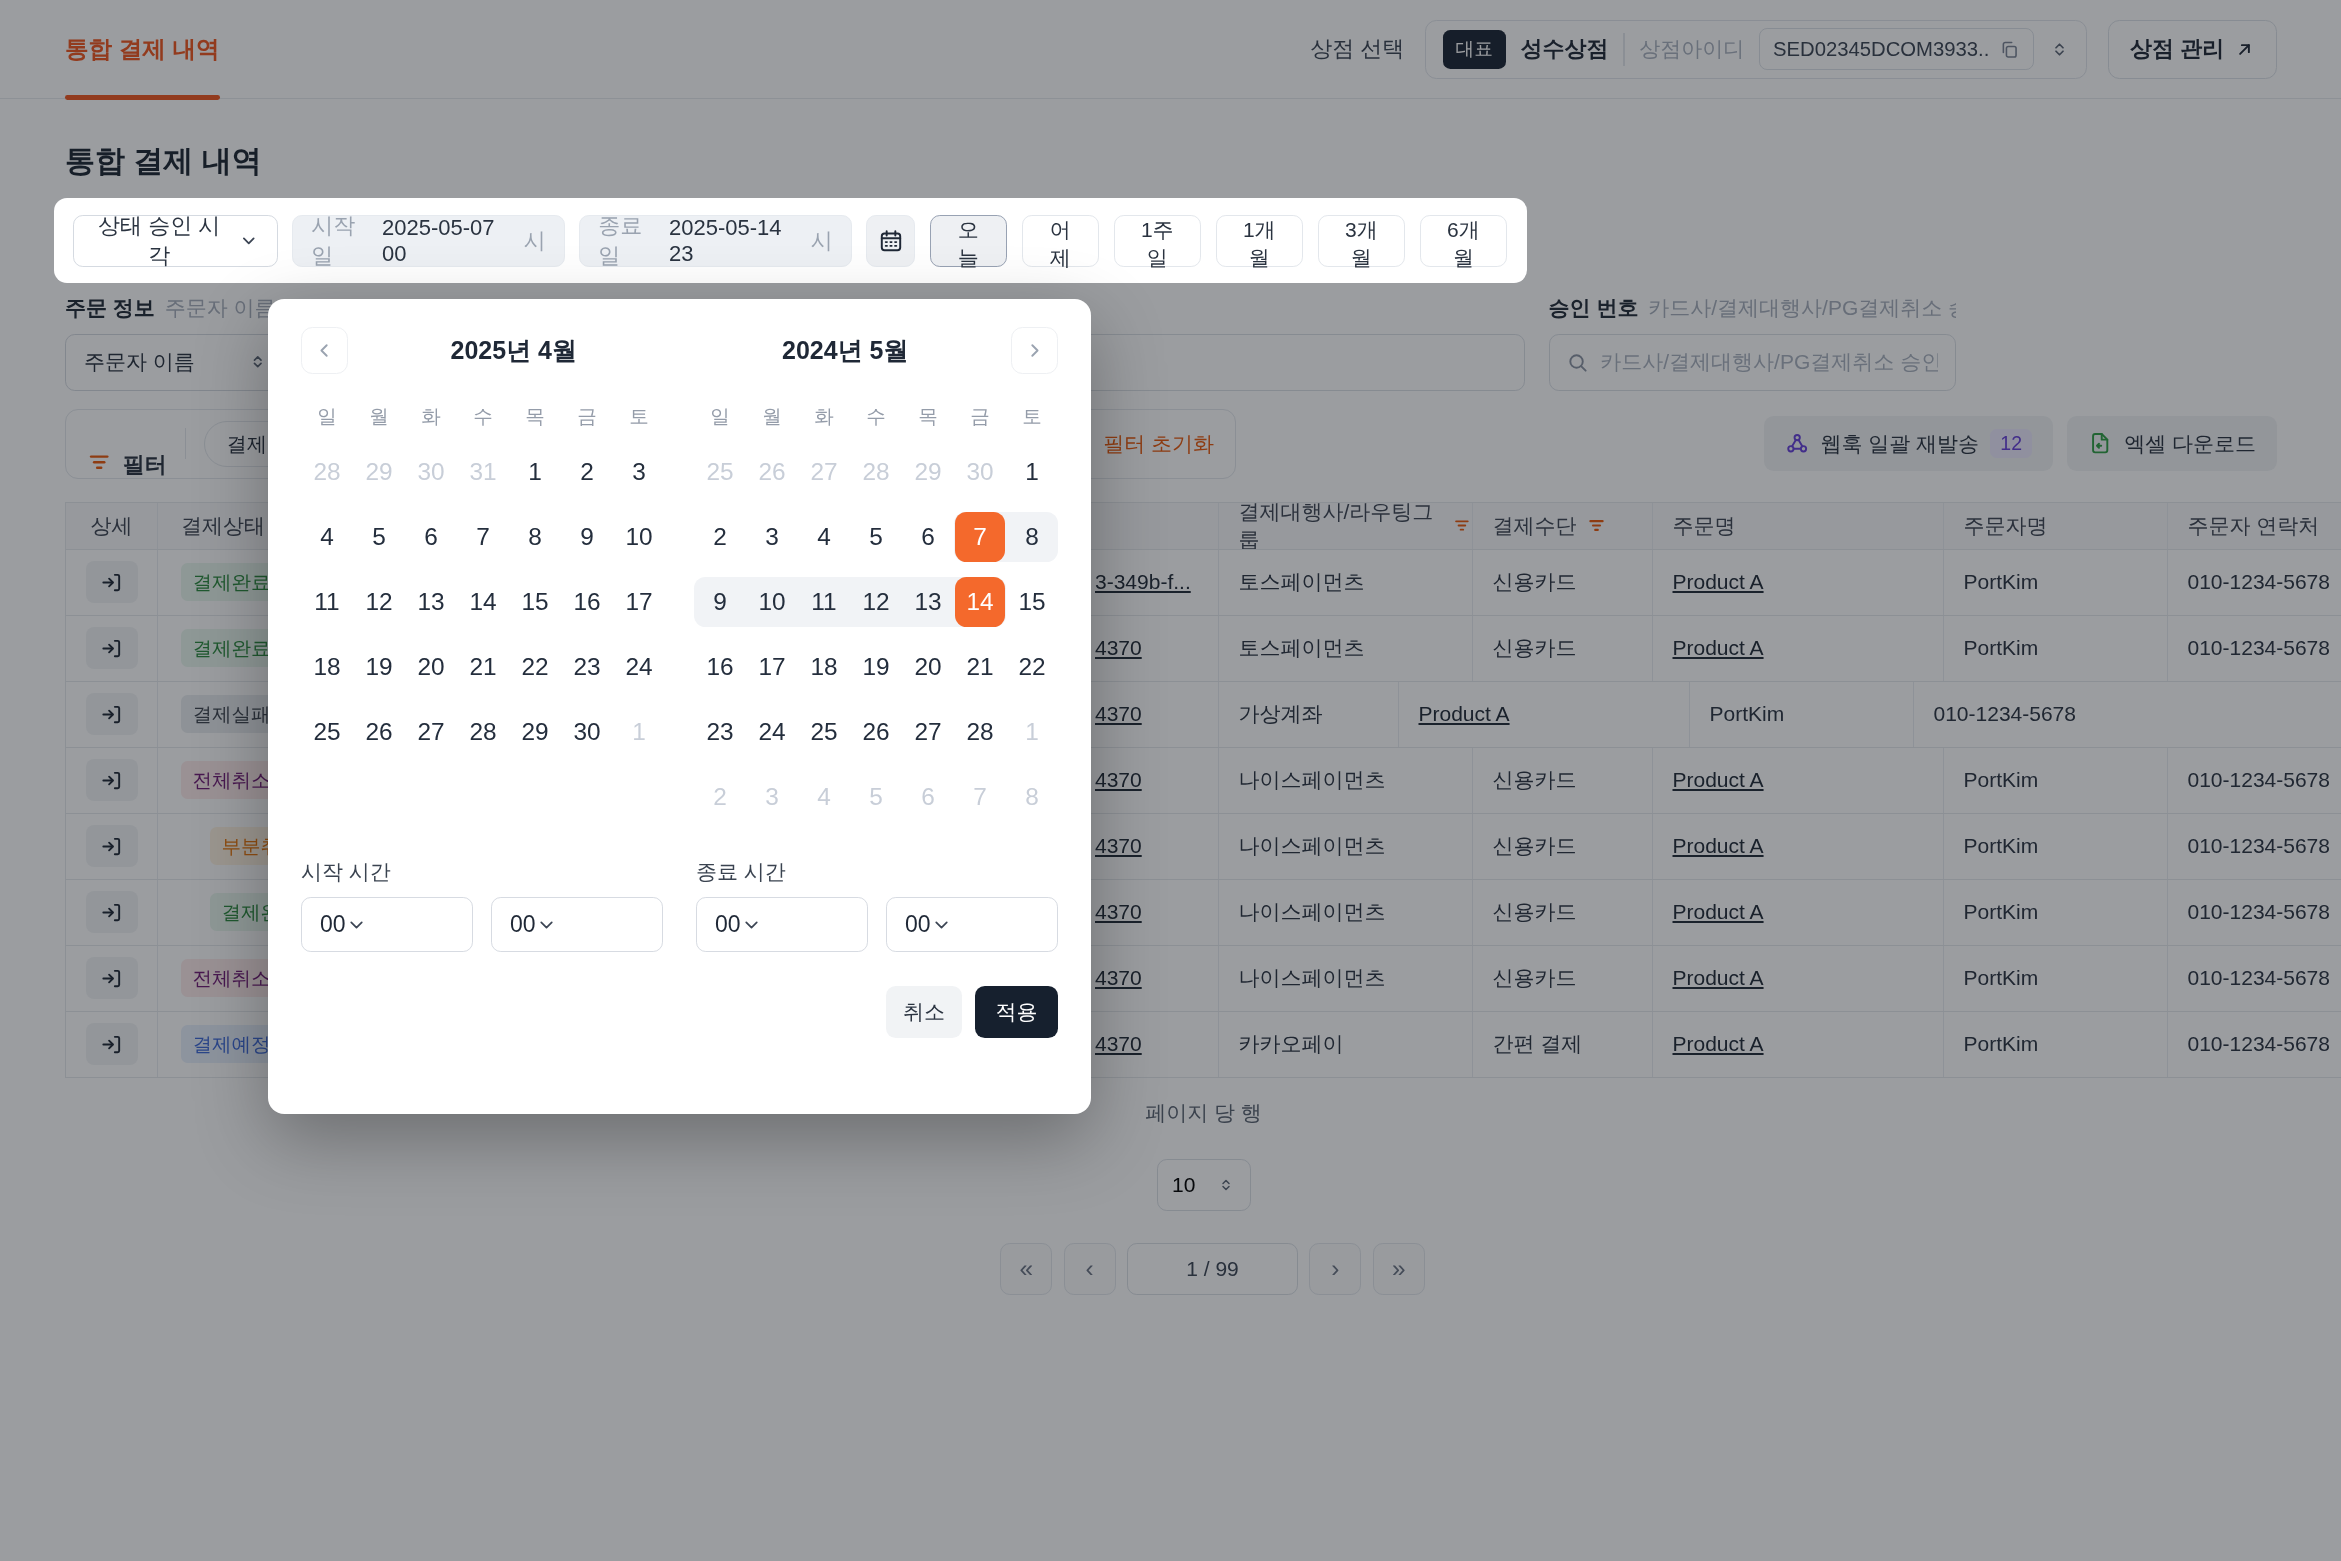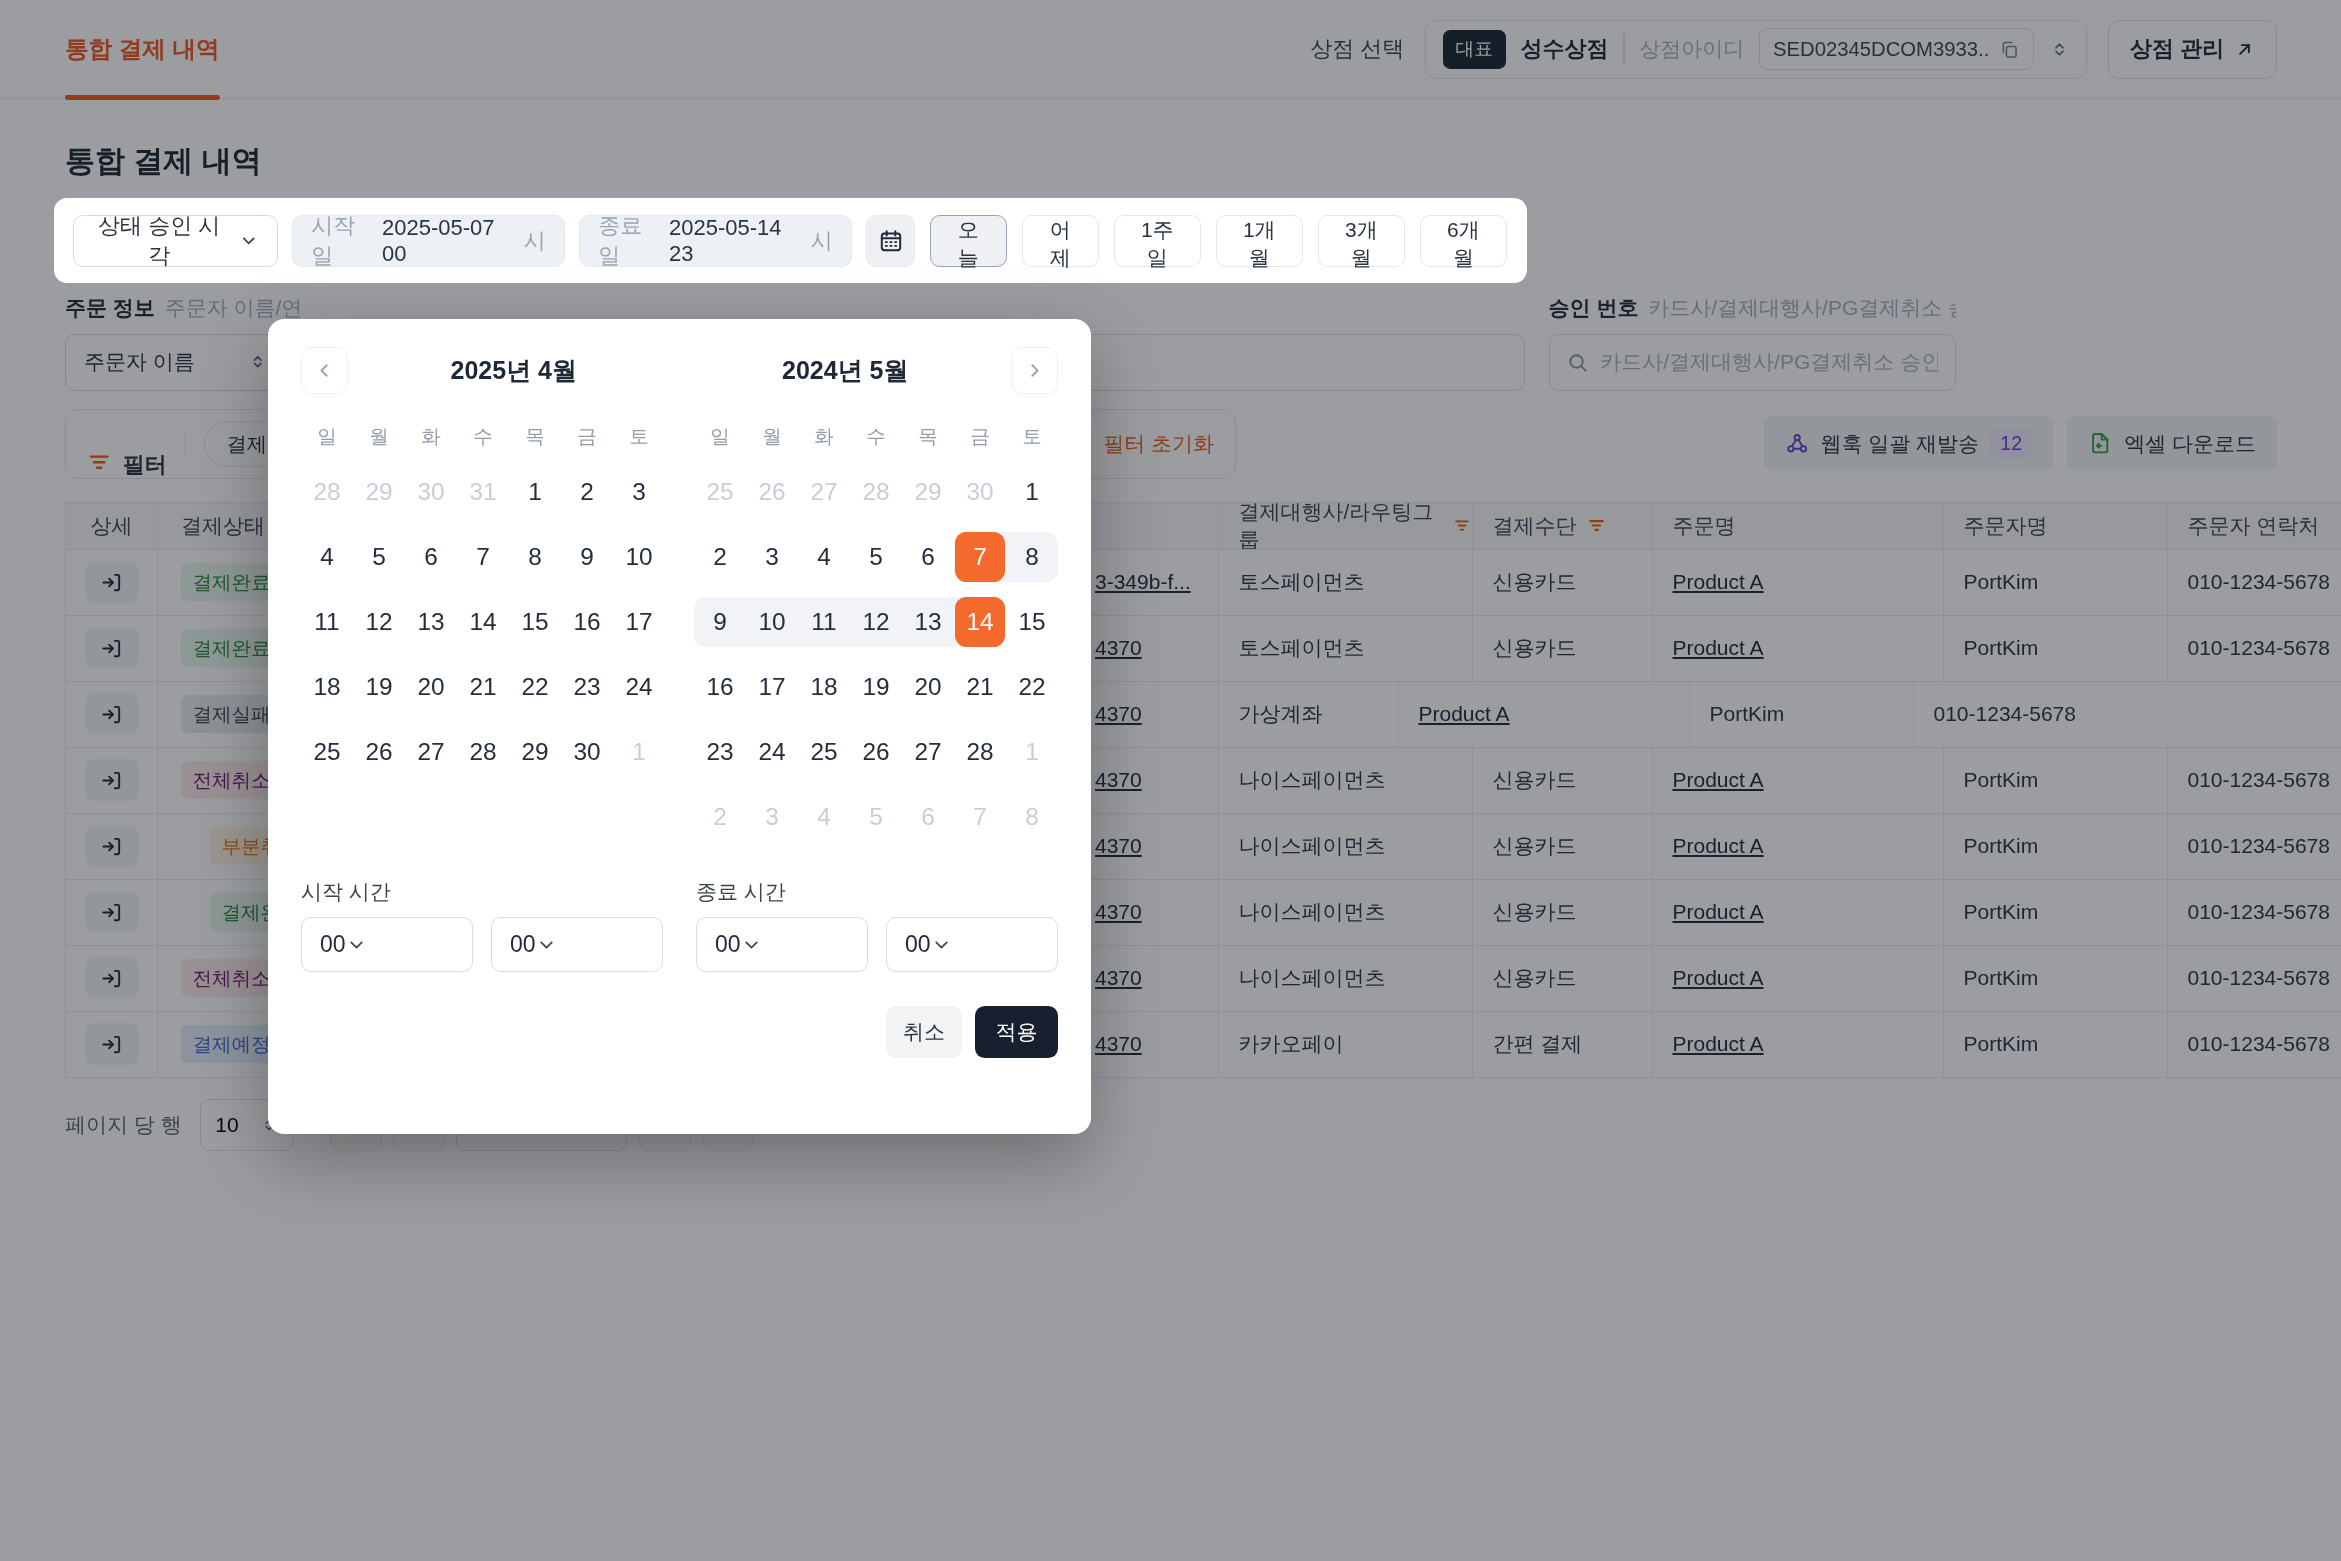--- a/index.html
+++ b/index.html
@@ -80,30 +80,30 @@
   .badge { border-radius:6.5px; padding:5.7px 11.4px; font-size:19.5px; white-space:nowrap; }
   .st-done    { background:#e9f7ee; color:#2b8a3e; }
   .st-fail    { background:#e9ecef; color:#3f4650; }
   .st-cancel  { background:#fdeaea; color:#701a75; }
   .st-partial { background:#fff3e2; color:#e8760c; }
   .st-sched   { background:#e7effc; color:#3f6ad8; }
   .indent .badge { margin-left:29px; }
   .link { text-decoration:underline; cursor:pointer; color:#222b38; }
 
   
-  .pager { margin-top:21px; display:flex; align-items:center; gap:18px; }
+  .pager { margin-top:21px; display:flex; align-items:center; gap:32px;flex-direction:column; }
   .pl { color:#5b6472; font-size:21px; }
   .rpp { width:94px; height:52px; border:1.6px solid #dbe0e6; border-radius:9.8px; background:#fff; display:flex; align-items:center; justify-content:space-between; padding:0 14.6px; font-size:21px; cursor:pointer; font-family:inherit; }
   .pnav { display:flex; align-items:center; gap:11.4px; margin-left:18px; }
   .pnav .pbtn { width:52px; height:52px; border:1.6px solid #e3e7ec; border-radius:9.8px; background:#fbfbfc; color:#6b7484; font-size:24.4px; cursor:pointer; font-family:inherit; }
   .pbox { width:171px; height:52px; border:1.6px solid #dbe0e6; border-radius:9.8px; display:flex; align-items:center; justify-content:center; font-size:21px; color:#3c4554; }
 
   
   .overlay { position:absolute; inset:0; background:rgba(17,21,28,0.42); z-index:40; }
-  .modal { position:absolute; left:268px; top:319px; width:823px; min-height:815px; background:#fff; border-radius:16.3px; z-index:60; box-shadow:0 24.4px 73px rgba(0,0,0,0.30); padding:28px 33px 29px; }
+  .modal { position:absolute; left:268px; top:299px; width:823px; min-height:815px; background:#fff; border-radius:16.3px; z-index:60; box-shadow:0 24.4px 73px rgba(0,0,0,0.30); padding:28px 33px 29px; }
   .cal-head { display:flex; align-items:center; }
   .nav-btn { width:47px; height:47px; border:1.6px solid #eef0f3; border-radius:11.4px; background:#fff; display:flex; align-items:center; justify-content:center; cursor:pointer; }
   .mtitle { flex:1; text-align:center; font-size:25px; font-weight:700; color:#1f2836; }
   .grids { display:flex; gap:29px; margin-top:19.5px; }
   .grid { width:364px; }
   .weekdays { display:flex; }
   .wd { width:52px; height:46px; display:flex; align-items:center; justify-content:center; color:#949ca9; font-size:19.5px; }
   .week { display:flex; height:65px; }
   .day { width:52px; height:65px; display:flex; align-items:center; justify-content:center; position:relative; font-size:24.4px; color:#242e3d; cursor:pointer; }
   .day.m { color:#c8ced8; }

